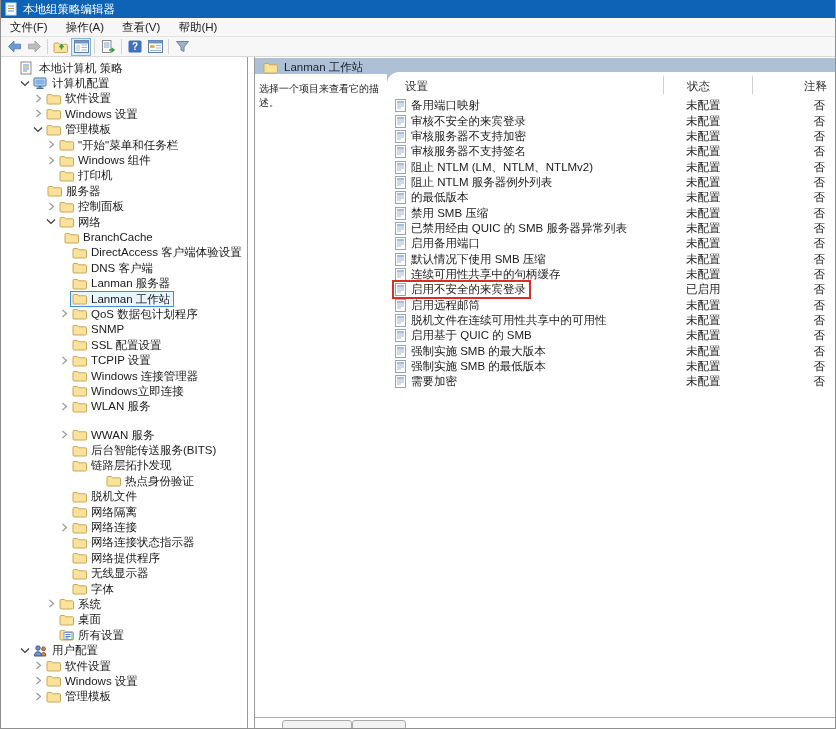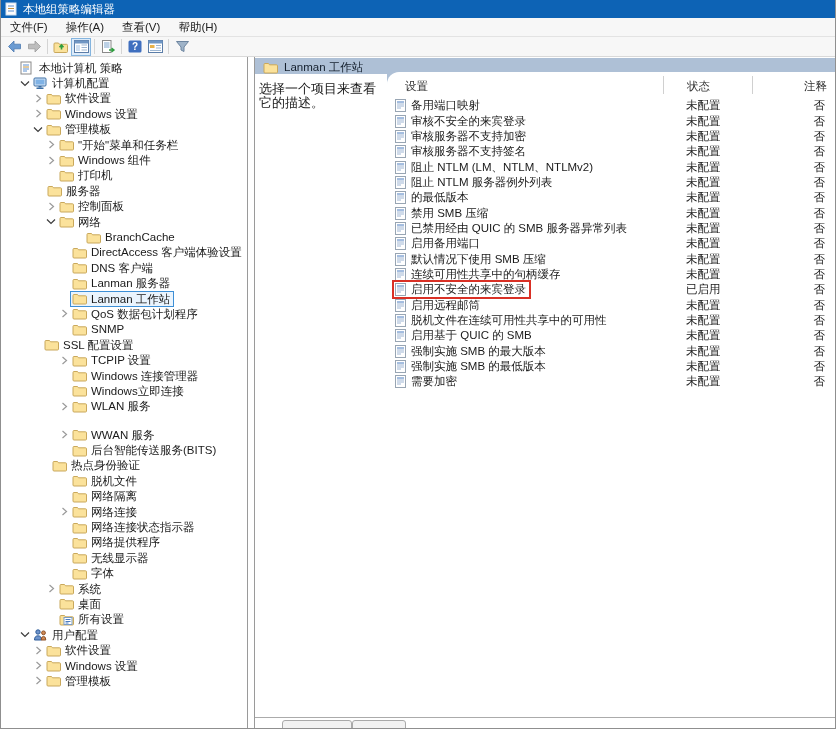--- a/index.html
+++ b/index.html
@@ -42,21 +42,21 @@
   .tree-row .nicon { width:15px; height:13px; display:inline-flex; margin-right:4px; flex:none; }
   .tree-row .tlabel { line-height:14px; }
 
   
   .pane-hdr { position:absolute; left:0; top:1px; right:0; height:34px; background:#aec0d6; }
   .pane-hdr-content { position:absolute; left:8px; top:2px; height:14px; display:flex; align-items:center; }
   .pane-hdr-content .nicon { width:15px; height:13px; display:inline-flex; margin-right:6px; }
   .pane-hdr-content .htext { font-size:11.5px; color:#15202e; }
 
   .desc-panel { position:absolute; left:0; top:17px; width:132px; bottom:11px; background:#fff; padding:8px 4px 0 4px; }
-  .desc-text { font-size:13px; color:#1a1a1a; line-height:14px; }
+  .desc-text { font-size:10px; color:#1a1a1a; line-height:14px; }
 
   .list-panel { position:absolute; left:132px; right:0; top:15px; bottom:11px; background:#fff;
     border-top-left-radius:12px; overflow:hidden; }
   .list-header { display:flex; height:26px; align-items:flex-end; padding-bottom:4px; font-size:11.5px; color:#333; }
   .col-name { width:278px; padding-left:18px; }
   .col-status { width:89px; padding-left:23px; border-left:1px solid #d0d0d0; height:18px; display:flex; align-items:flex-end; }
   .col-comment { width:84px; text-align:right; padding-right:8px; border-left:1px solid #d0d0d0; height:18px;
     display:flex; align-items:flex-end; justify-content:flex-end; }
   .list-row { display:flex; height:15.35px; align-items:center; font-size:11.5px; color:#1a1a1a; }
   .list-row .cell-name { width:278px; padding-left:5px; display:flex; align-items:center; white-space:nowrap; overflow:hidden; }
@@ -315,21 +315,21 @@
           </span>
           <span class="twrap">
             <span class="nicon">
               <svg width="15" height="13">
                 <path d="M1 3.5 q0-1 1-1 h3.5 l1 1.3 h7 q1 0 1 1 V11 q0 1-1 1 H2 q-1 0-1-1 Z" fill="#fbe29b" stroke="#c9a85c"></path>
               </svg>
             </span>
             <span class="tlabel">网络</span>
           </span>
         </div>
-        <div class="tree-row" style="padding-left: 71px; align-items: center;">
+        <div class="tree-row" style="padding-left: 49px; align-items: center;">
           <span class="chev"></span>
           <span class="twrap">
             <span class="nicon">
               <svg width="15" height="13">
                 <path d="M1 3.5 q0-1 1-1 h3.5 l1 1.3 h7 q1 0 1 1 V11 q0 1-1 1 H2 q-1 0-1-1 Z" fill="#fbe29b" stroke="#c9a85c"></path>
               </svg>
             </span>
             <span class="tlabel">BranchCache</span>
           </span>
         </div>
@@ -396,21 +396,21 @@
           <span class="chev"></span>
           <span class="twrap">
             <span class="nicon">
               <svg width="15" height="13">
                 <path d="M1 3.5 q0-1 1-1 h3.5 l1 1.3 h7 q1 0 1 1 V11 q0 1-1 1 H2 q-1 0-1-1 Z" fill="#fbe29b" stroke="#c9a85c"></path>
               </svg>
             </span>
             <span class="tlabel">SNMP</span>
           </span>
         </div>
-        <div class="tree-row" style="padding-left: 29px;">
+        <div class="tree-row" style="padding-left: 57px;">
           <span class="chev"></span>
           <span class="twrap">
             <span class="nicon">
               <svg width="15" height="13">
                 <path d="M1 3.5 q0-1 1-1 h3.5 l1 1.3 h7 q1 0 1 1 V11 q0 1-1 1 H2 q-1 0-1-1 Z" fill="#fbe29b" stroke="#c9a85c"></path>
               </svg>
             </span>
             <span class="tlabel">SSL 配置设置</span>
           </span>
         </div>
@@ -485,21 +485,32 @@
           <span class="chev"></span>
           <span class="twrap">
             <span class="nicon">
               <svg width="15" height="13">
                 <path d="M1 3.5 q0-1 1-1 h3.5 l1 1.3 h7 q1 0 1 1 V11 q0 1-1 1 H2 q-1 0-1-1 Z" fill="#fbe29b" stroke="#c9a85c"></path>
               </svg>
             </span>
             <span class="tlabel">后台智能传送服务(BITS)</span>
           </span>
         </div>
-        <div class="tree-row" style="padding-left: 37px; text-align: center;">
+        <div class="tree-row" style="padding-left: 57px;">
+          <span class="chev"></span>
+          <span class="twrap">
+            <span class="nicon">
+              <svg width="15" height="13">
+                <path d="M1 3.5 q0-1 1-1 h3.5 l1 1.3 h7 q1 0 1 1 V11 q0 1-1 1 H2 q-1 0-1-1 Z" fill="#fbe29b" stroke="#c9a85c"></path>
+              </svg>
+            </span>
+            <span class="tlabel">链路层拓扑发现</span>
+          </span>
+        </div>
+        <div class="tree-row" style="padding-left: 91px; text-align: center;">
           <span class="chev"></span>
           <span class="twrap">
             <span class="nicon">
               <svg width="15" height="13">
                 <path d="M1 3.5 q0-1 1-1 h3.5 l1 1.3 h7 q1 0 1 1 V11 q0 1-1 1 H2 q-1 0-1-1 Z" fill="#fbe29b" stroke="#c9a85c"></path>
               </svg>
             </span>
             <span class="tlabel">热点身份验证</span>
           </span>
         </div>

